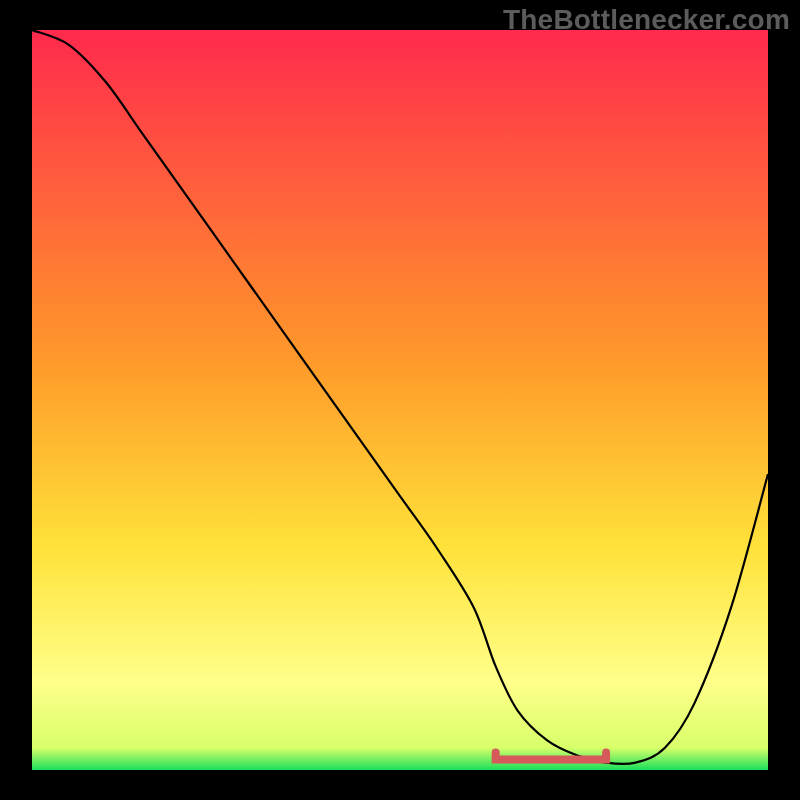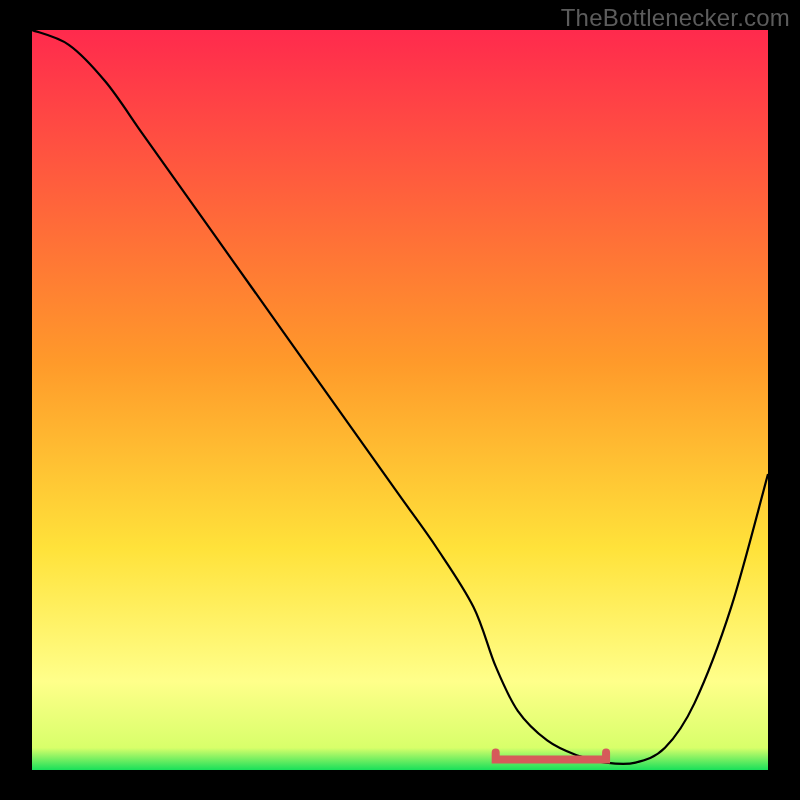--- a/index.html
+++ b/index.html
@@ -14,22 +14,22 @@
   .frame {
     position: relative;
     width: 800px;
     height: 800px;
     background: #000;
   }
   .watermark {
     position: absolute;
     top: 4px;
     right: 10px;
-    font-size: 24px;
-    font-weight: 400;
+    font-size: 28px;
+    font-weight: 700;
     color: #5c5c5c;
     letter-spacing: 0.2px;
     z-index: 3;
   }
   .plot-wrap {
     position: absolute;
     left: 32px;
     top: 30px;
     width: 736px;
     height: 740px;

